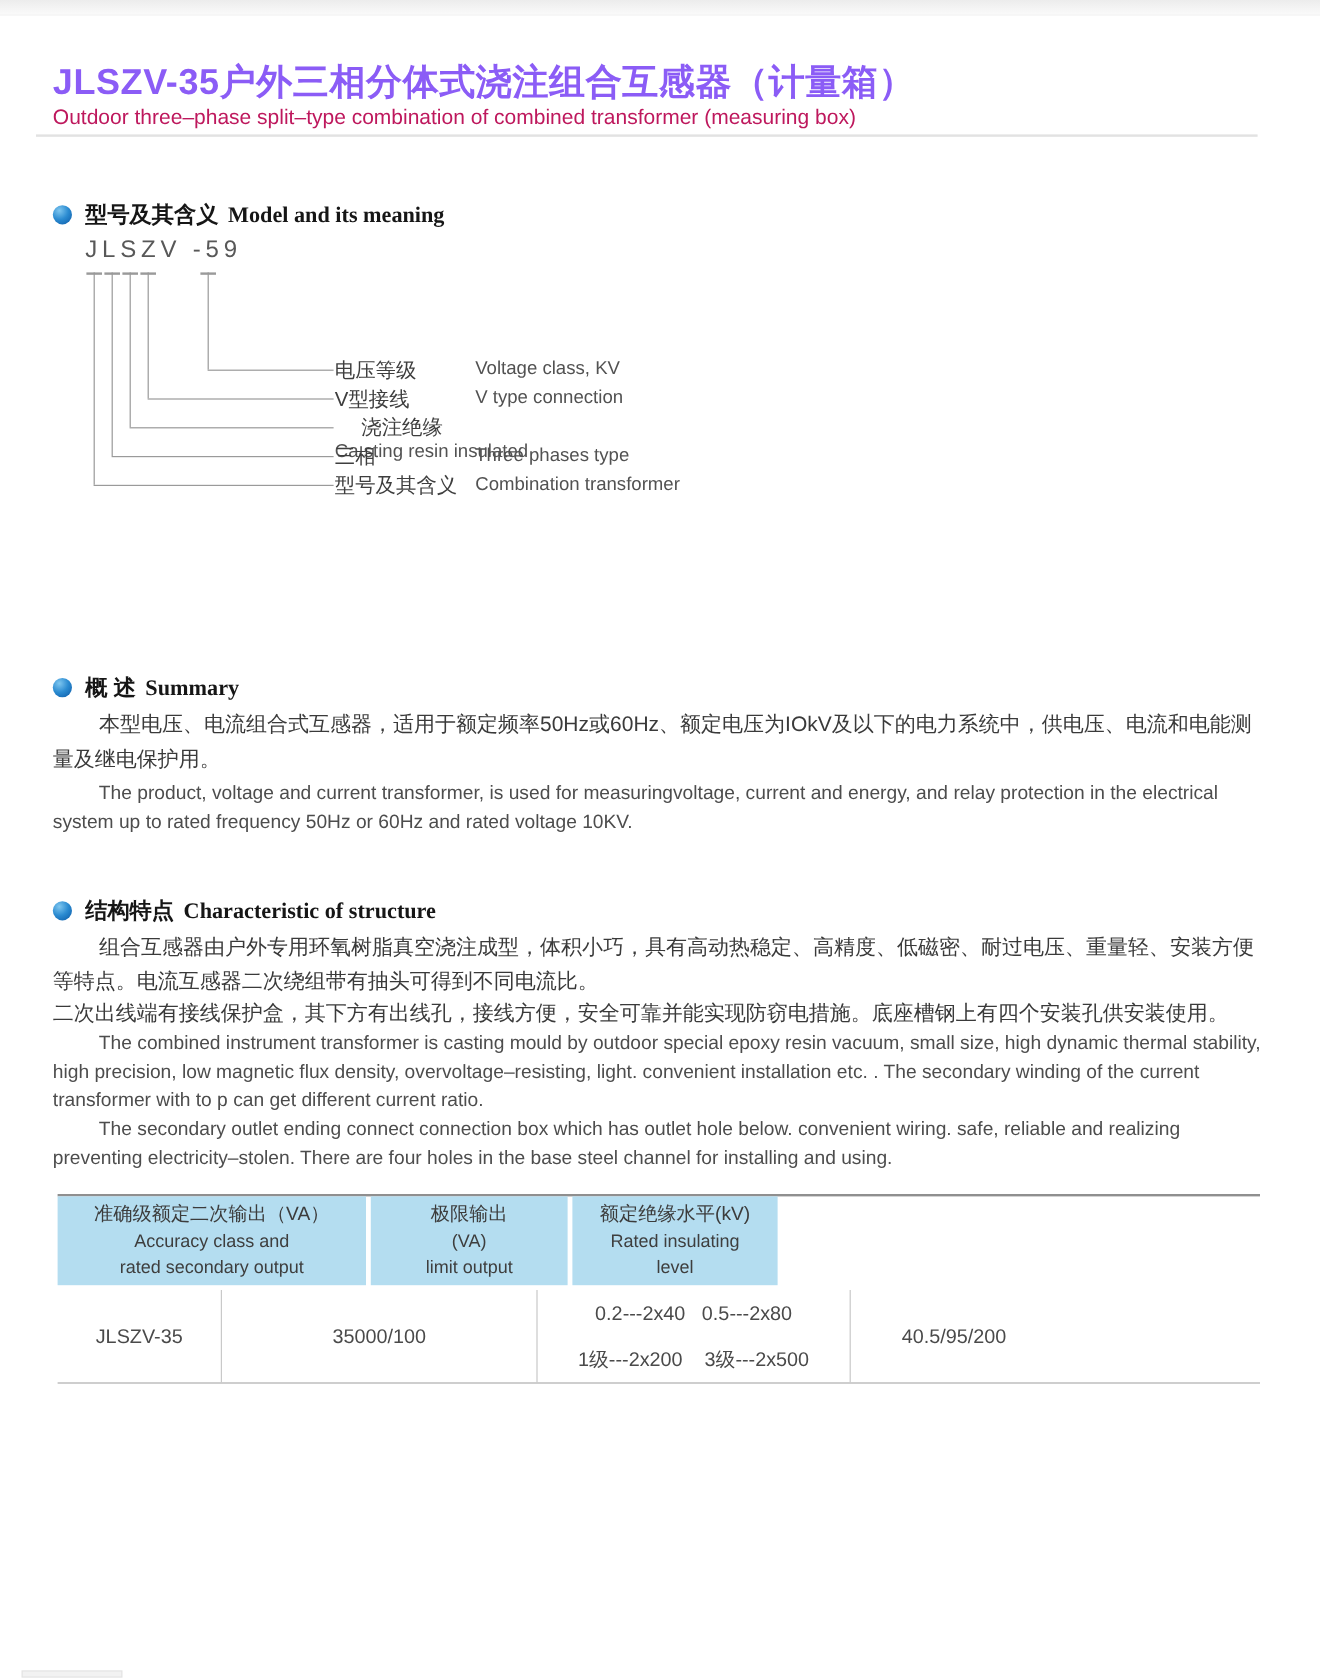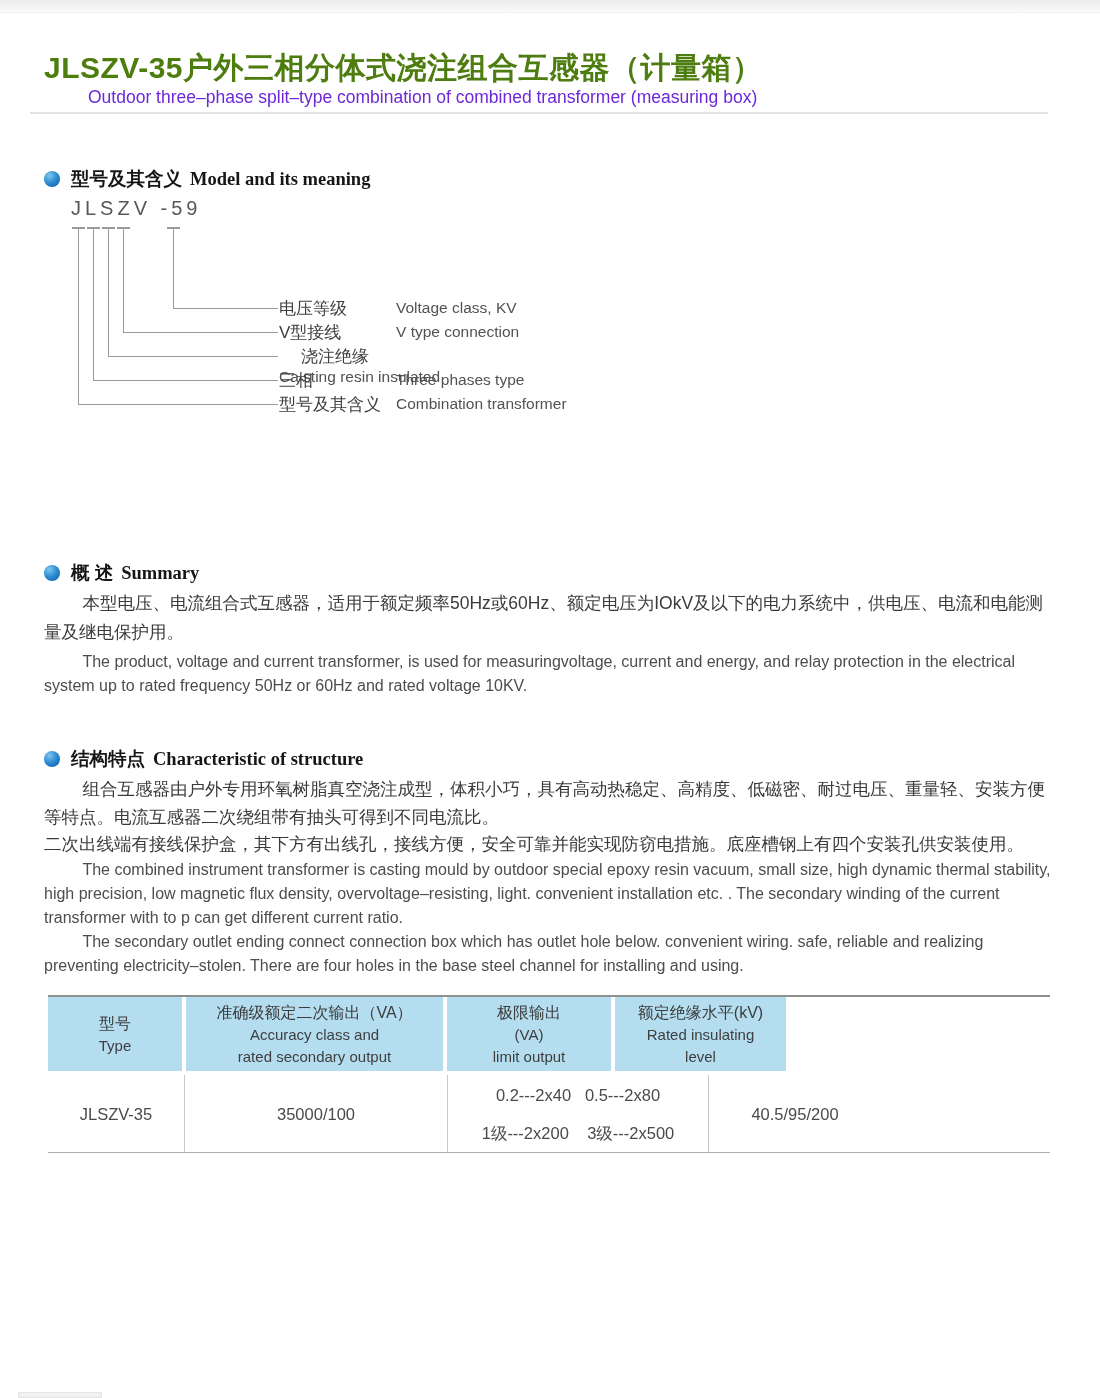--- a/index.html
+++ b/index.html
@@ -4,22 +4,22 @@
 <style>
   html,body{margin:0;padding:0;}
   body{
     width:1100px;height:1398px;position:relative;background:#ffffff;
     font-family:"Liberation Sans", sans-serif;color:#3b3b3b;overflow:hidden;
   }
   *{box-sizing:border-box;}
   .topbar{position:absolute;top:0;left:0;width:1100px;height:13px;
     background:linear-gradient(#ececec,#fafafa);border-bottom:1px solid #f2f2f2;}
   .page-title{position:absolute;left:44px;top:48px;font-size:30px;font-weight:bold;
-    color:#4d7c0f;letter-spacing:0.5px;white-space:nowrap;}
-  .page-subtitle{position:absolute;left:44px;top:87px;font-size:17.5px;color:#6d28d9;white-space:nowrap;margin-left:44px;}
+    color:#8b5cf6;letter-spacing:0.5px;white-space:nowrap;}
+  .page-subtitle{position:absolute;left:44px;top:87px;font-size:17.5px;color:#be185d;white-space:nowrap;}
   .rule{position:absolute;left:30px;top:112px;width:1018px;height:2px;background:#e2e2e2;}
 
   .sec-head{position:absolute;left:44px;display:flex;align-items:center;gap:11px;}
   .ball{width:16px;height:16px;border-radius:50%;
     background:radial-gradient(circle at 34% 28%, #7ec6ef 0%, #2b8bd1 48%, #0a57a4 100%);}
   .sec-title{font-size:18.5px;font-weight:bold;color:#161616;white-space:nowrap;}
   .sec-title .en{margin-left:8px;font-family:Liberation Serif, serif;}
 
   
   .code{position:absolute;left:71px;top:197px;font-size:20px;color:#585858;
@@ -131,25 +131,20 @@
   <span class="sec-title"><span>结构特点</span><span class="en">Characteristic of structure</span></span>
 </div>
 <p class="para-cn" style="top:775px;line-height:28px">组合互感器由户外专用环氧树脂真空浇注成型，体积小巧，具有高动热稳定、高精度、低磁密、耐过电压、重量轻、安装方便等特点。电流互感器二次绕组带有抽头可得到不同电流比。</p>
 <p class="para-cn noindent" style="top:830px;line-height:28px">二次出线端有接线保护盒，其下方有出线孔，接线方便，安全可靠并能实现防窃电措施。底座槽钢上有四个安装孔供安装使用。</p>
 <p class="para-en" style="top:858px">The combined instrument transformer is casting mould by outdoor special epoxy resin vacuum, small size, high dynamic thermal stability, high precision, low magnetic flux density, overvoltage–resisting, light. convenient installation etc.  . The secondary winding of the current transformer with to p can get different current ratio.</p>
 <p class="para-en" style="top:930px">The secondary outlet ending connect connection box which has outlet hole below. convenient wiring. safe, reliable and realizing preventing electricity–stolen.  There are four holes in the base steel channel for installing and using.</p>
 
 <div class="spec-table">
   <div class="t-top"></div>
   <div class="t-head">
-    <div class="th w-th1">
-      <div class="l1">型号</div>
-      <div class="l2">Type</div>
-      <div class="l3"></div>
-    </div>
     <div class="th w-th3">
       <div class="l1">准确级额定二次输出（VA）</div>
       <div class="l2">Accuracy class and</div>
       <div class="l3">rated secondary output</div>
     </div>
     <div class="th w-th4">
       <div class="l1">极限输出</div>
       <div class="l2">(VA)</div>
       <div class="l3">limit output</div>
     </div>

